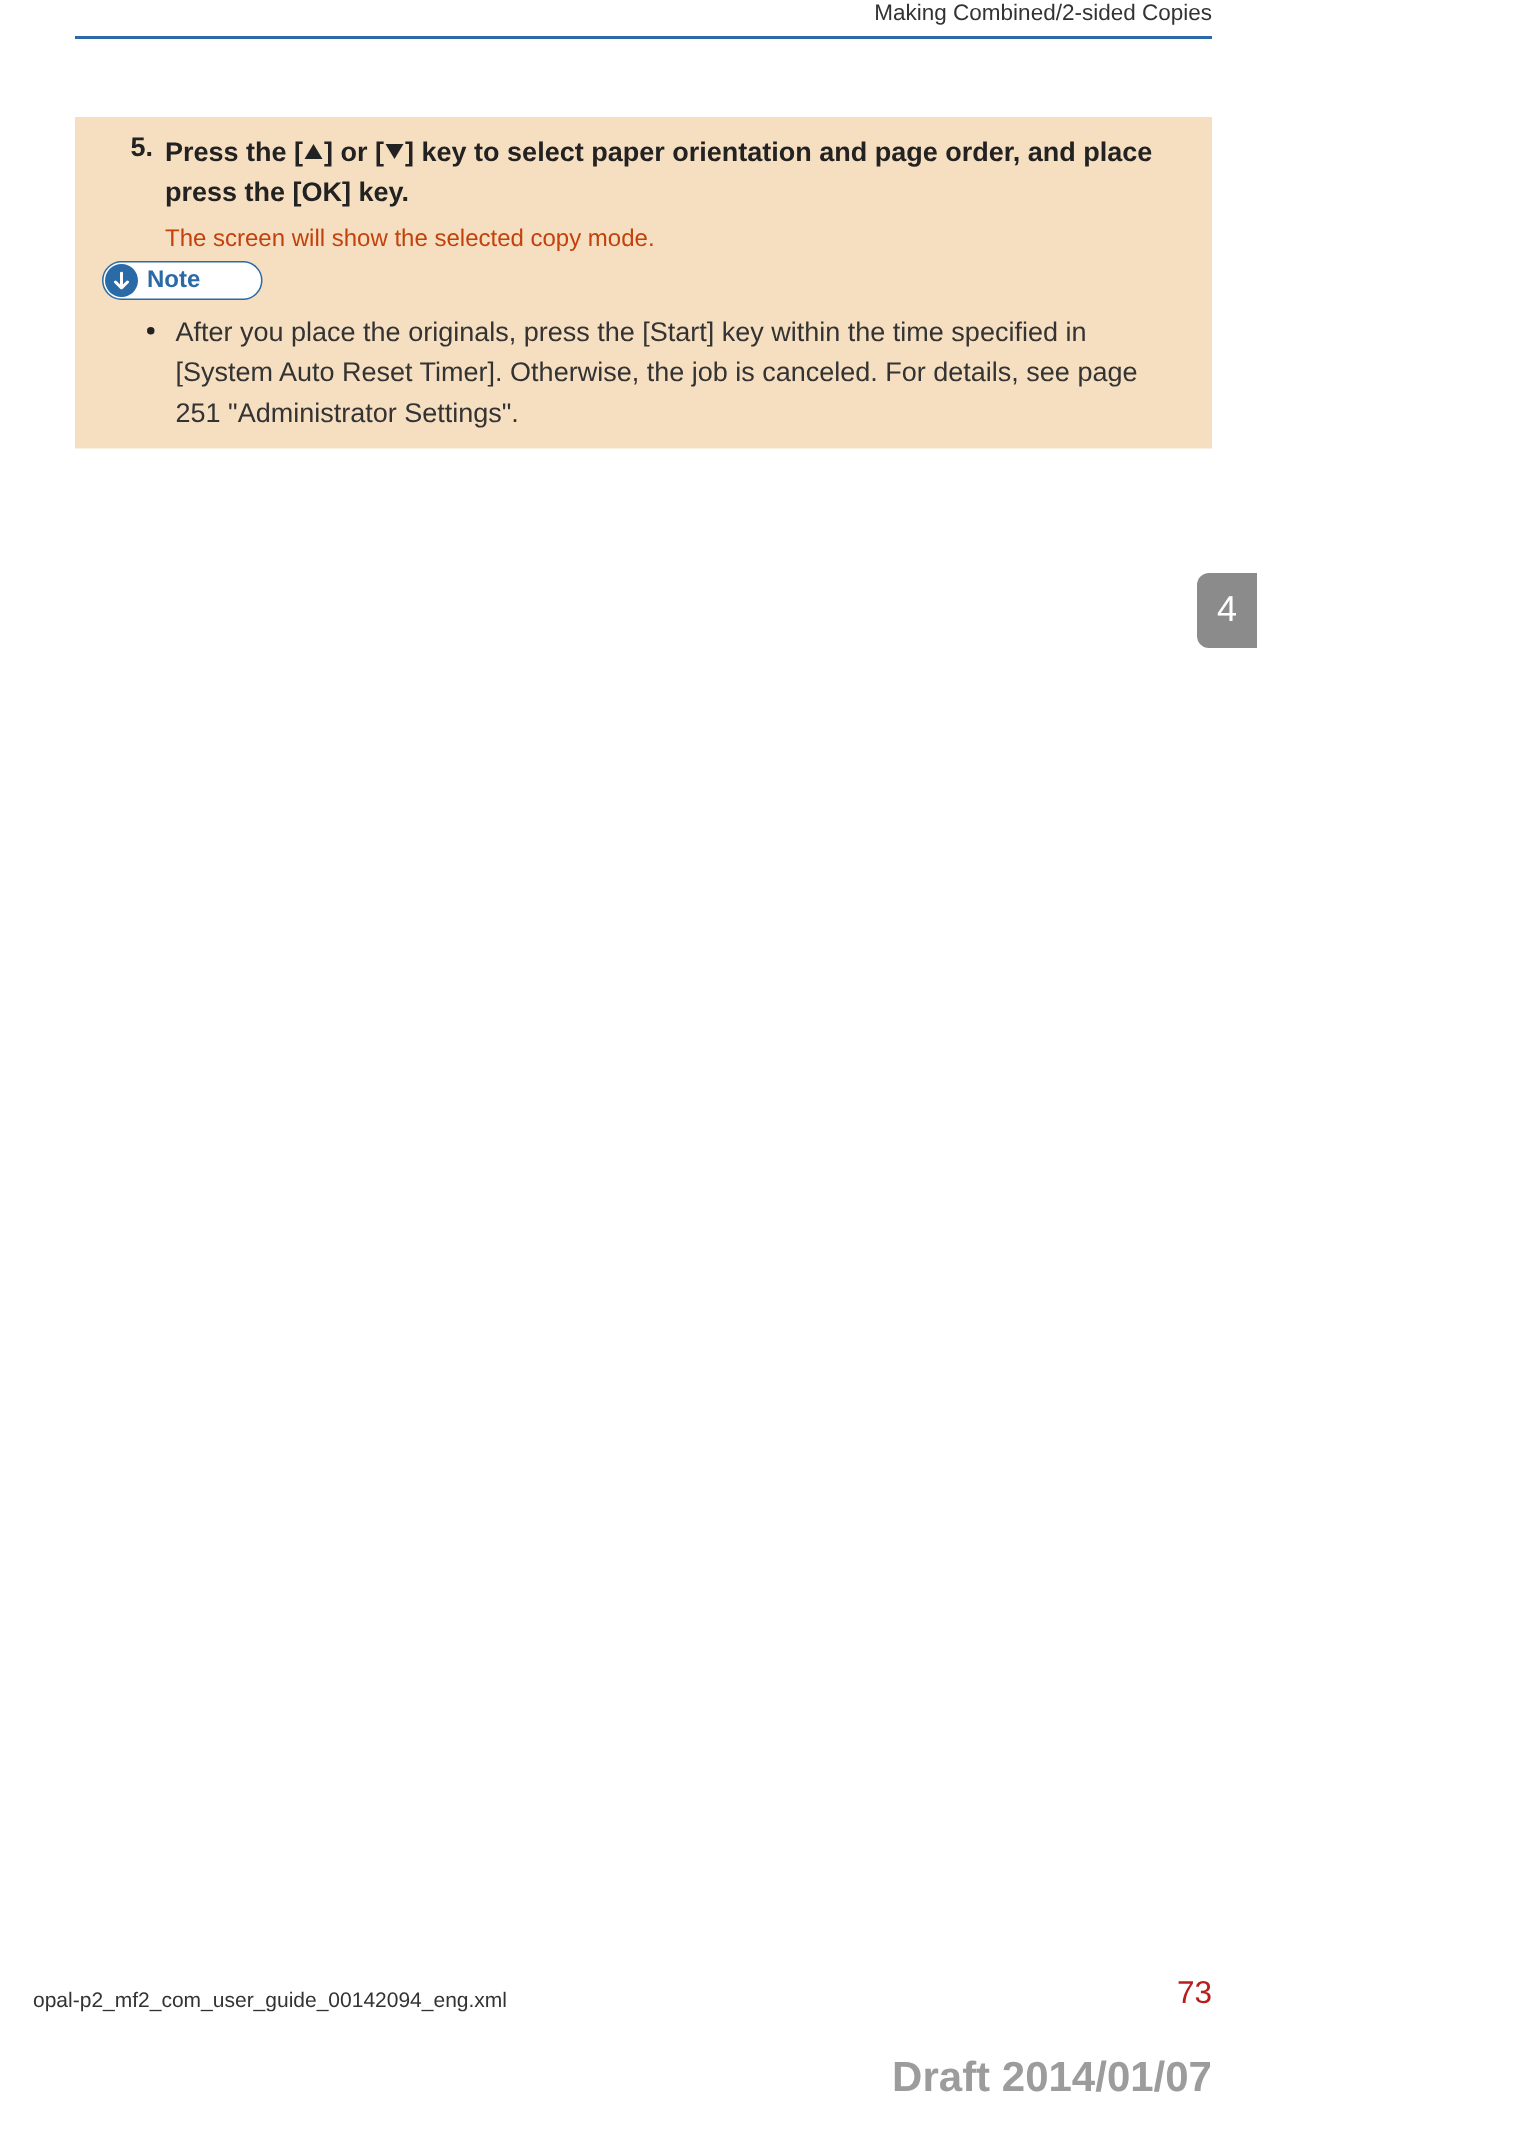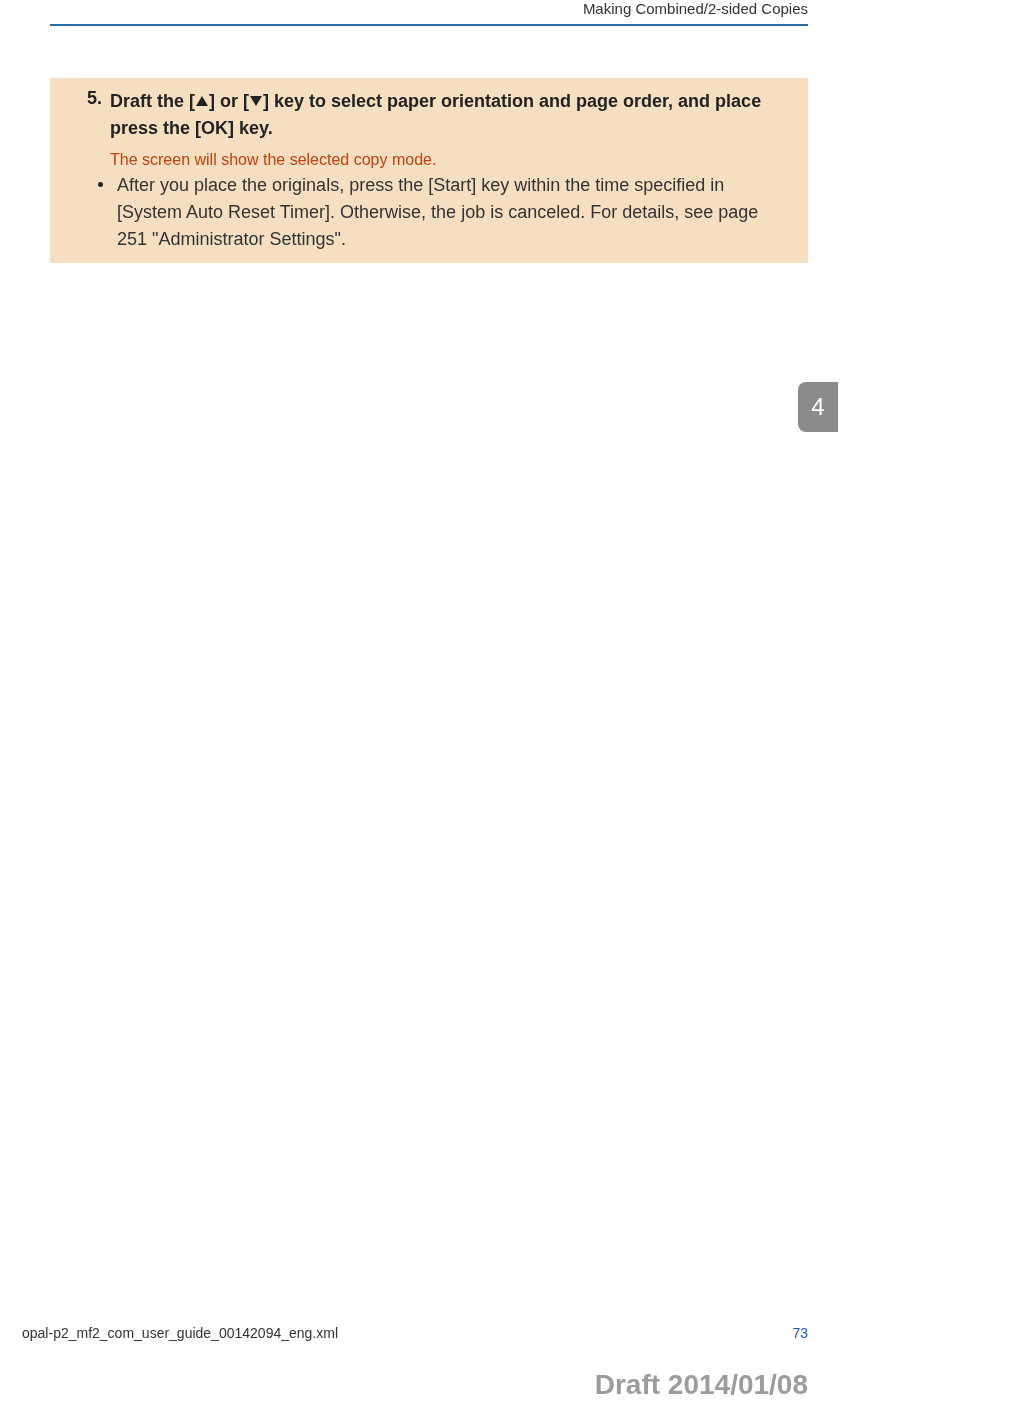--- a/index.html
+++ b/index.html
@@ -161,22 +161,22 @@
     bottom: 80px;
     font-size: 14px;
     color: #333;
     font-weight: 300;
     margin-left: 22px;
   }
   .footer-page {
     position: absolute;
     right: 30px;
     bottom: 80px;
-    font-size: 14px;
-    color: #1d4ed8;
+    font-size: 21px;
+    color: #b91c1c;
   }
   .draft {
     position: absolute;
     right: 30px;
     bottom: 20px;
     font-size: 28px;
     color: #9c9c9c;
     font-weight: bold;
     font-family: Arial, sans-serif;
   }
@@ -188,34 +188,44 @@
 
   <div class="header-title">Making Combined/2-sided Copies</div>
   <div class="header-line"></div>
 
   <div class="content">
     <div class="highlight-box">
 
       <div class="step-row">
         <div class="step-num">5.</div>
         <div class="step-text">
-          <span>Draft the [</span><span class="tri-up"></span><span>] or [</span><span class="tri-down"></span><span>] key to select paper orientation and page order, and place press the [OK] key.</span>
+          <span>Press the [</span><span class="tri-up"></span><span>] or [</span><span class="tri-down"></span><span>] key to select paper orientation and page order, and place press the [OK] key.</span>
         </div>
       </div>
 
       <div class="step-sub">The screen will show the selected copy mode.</div>
 
+      <div class="note-badge-wrap">
+        <div class="note-badge">
+          <span class="icon-circ">
+            <svg width="12" height="12" viewBox="0 0 12 12">
+              <path d="M6 1 L6 8 M6 11 L2 7 M6 11 L10 7 M6 8 L6 11" stroke="#fff" stroke-width="2" fill="none" stroke-linecap="round"></path>
+            </svg>
+          </span>
+          <span class="note-text">Note</span>
+        </div>
+      </div>
 
       <div class="note-bullet-row">
         <div class="bullet-dot"></div>
         <div class="note-body">After you place the originals, press the [Start] key within the time specified in [System Auto Reset Timer]. Otherwise, the job is canceled. For details, see page 251 "Administrator Settings".</div>
       </div>
 
     </div>
   </div>
 
   <div class="side-tab">4</div>
 
   <div class="footer-file">opal-p2_mf2_com_user_guide_00142094_eng.xml</div>
   <div class="footer-page">73</div>
-  <div class="draft">Draft 2014/01/08</div>
+  <div class="draft">Draft 2014/01/07</div>
 
 </div>
 
 </body></html>

